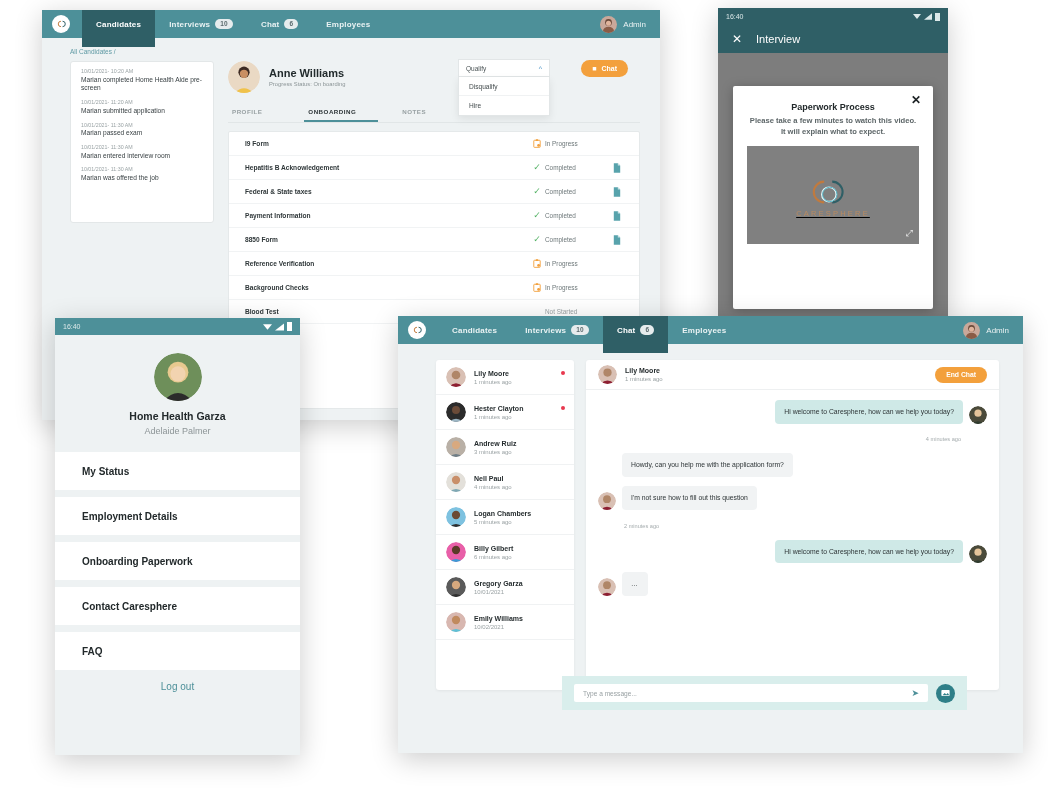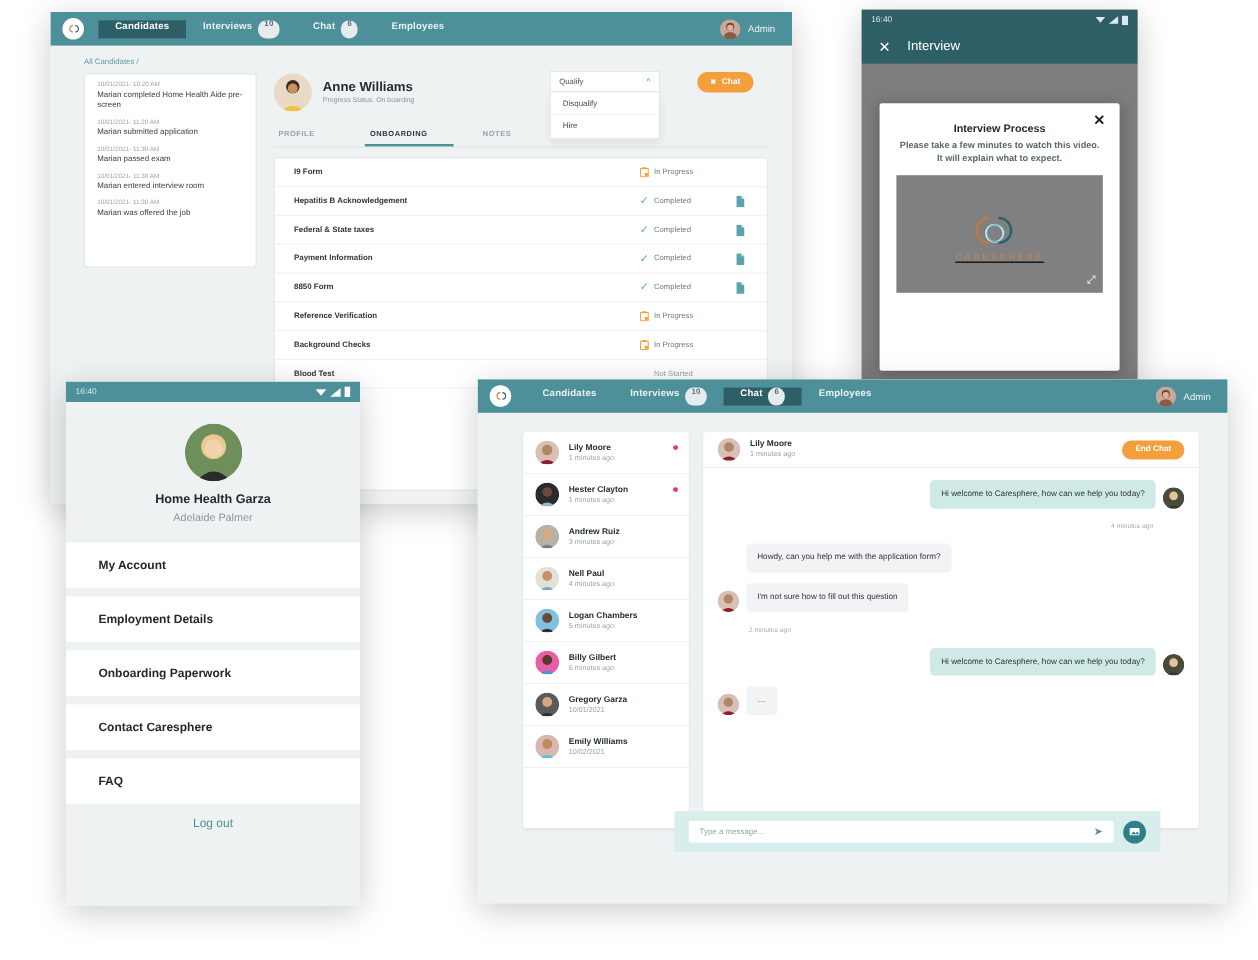--- a/index.html
+++ b/index.html
@@ -18,21 +18,21 @@
   .topnav {
     height: 28px; background: #4d9099; display: flex; align-items: center;
     position: relative;
   }
   .nav-logo {
     width: 18px; height: 18px; border-radius: 50%; background: #fff;
     margin-left: 10px; margin-right: 12px; flex: 0 0 auto;
     display: flex; align-items: center; justify-content: center;
   }
   .nav-item {
-    height: 15px; display: flex; gap: 5px;
+    height: 46px; display: flex; align-items: center; gap: 5px;
     padding: 0 14px; color: #e9f2f3; font-size: 8px; font-weight: bold;
     letter-spacing: .2px; white-space: nowrap;
   }
   .nav-item.active { background: #2f5f66; color: #fff; }
   .nav-badge {
     background: #e6eced; color: #5a6a6d; border-radius: 7px;
     font-size: 6.5px; font-weight: bold; padding: 1.5px 5px; line-height: 1;
   }
   .nav-right {
     margin-left: auto; display: flex; align-items: center; gap: 6px;
@@ -435,21 +435,21 @@
             <rect width="5" height="8" fill="#dce9ea"></rect>
           </svg>
       </span>
     </div>
     <div class="appbar">
       <span class="x">✕</span>
       <span class="ttl">Interview</span>
     </div>
     <div class="modal">
       <span class="modal-x">✕</span>
-      <div class="modal-h">Interview Process</div>
+      <div class="modal-h">Paperwork Process</div>
       <div class="modal-p">Please take a few minutes to watch this video. It will explain what to expect.</div>
       <div class="video">
         <div style="text-align:center">
           <svg width="72" height="40" viewBox="0 0 90 50">
             <path d="M34 12 A12 12 0 1 0 34 38" fill="none" stroke="#c07a3e" stroke-width="2.6"></path>
             <path d="M44 38 A12 12 0 1 0 44 12" fill="none" stroke="#2f5f66" stroke-width="2.6"></path>
             <circle cx="40" cy="28" r="9" fill="none" stroke="#e8f6f8" stroke-width="2"></circle>
             <circle cx="41" cy="28" r="9" fill="none" stroke="#4fb3c4" stroke-width="1.2"></circle>
           </svg>
           <div style="font-size:7.5px;letter-spacing:2.2px;color:#b98a5f;margin-top:-7px;">CARESPHERE</div>
@@ -480,21 +480,21 @@
             <circle cx="30" cy="30" r="30" fill="#6e8f5a"></circle>
             <circle cx="30" cy="24" r="13" fill="#e8c98f"></circle>
             <circle cx="30" cy="26" r="9.5" fill="#f2d3b0"></circle>
             <path d="M12 60q18 -20 36 0z" fill="#2b2b2b"></path>
           </svg>
       </div>
       <div class="role">Home Health Garza</div>
       <div class="pname">Adelaide Palmer</div>
     </div>
     <div class="menu">
-      <div class="menu-item">My Account</div>
+      <div class="menu-item">My Status</div>
       <div class="menu-item">Employment Details</div>
       <div class="menu-item">Onboarding Paperwork</div>
       <div class="menu-item">Contact Caresphere</div>
       <div class="menu-item">FAQ</div>
       <div class="logout">Log out</div>
     </div>
   </div>
 
   <div class="panel shadow" id="panelD">
     <div class="topnav">

